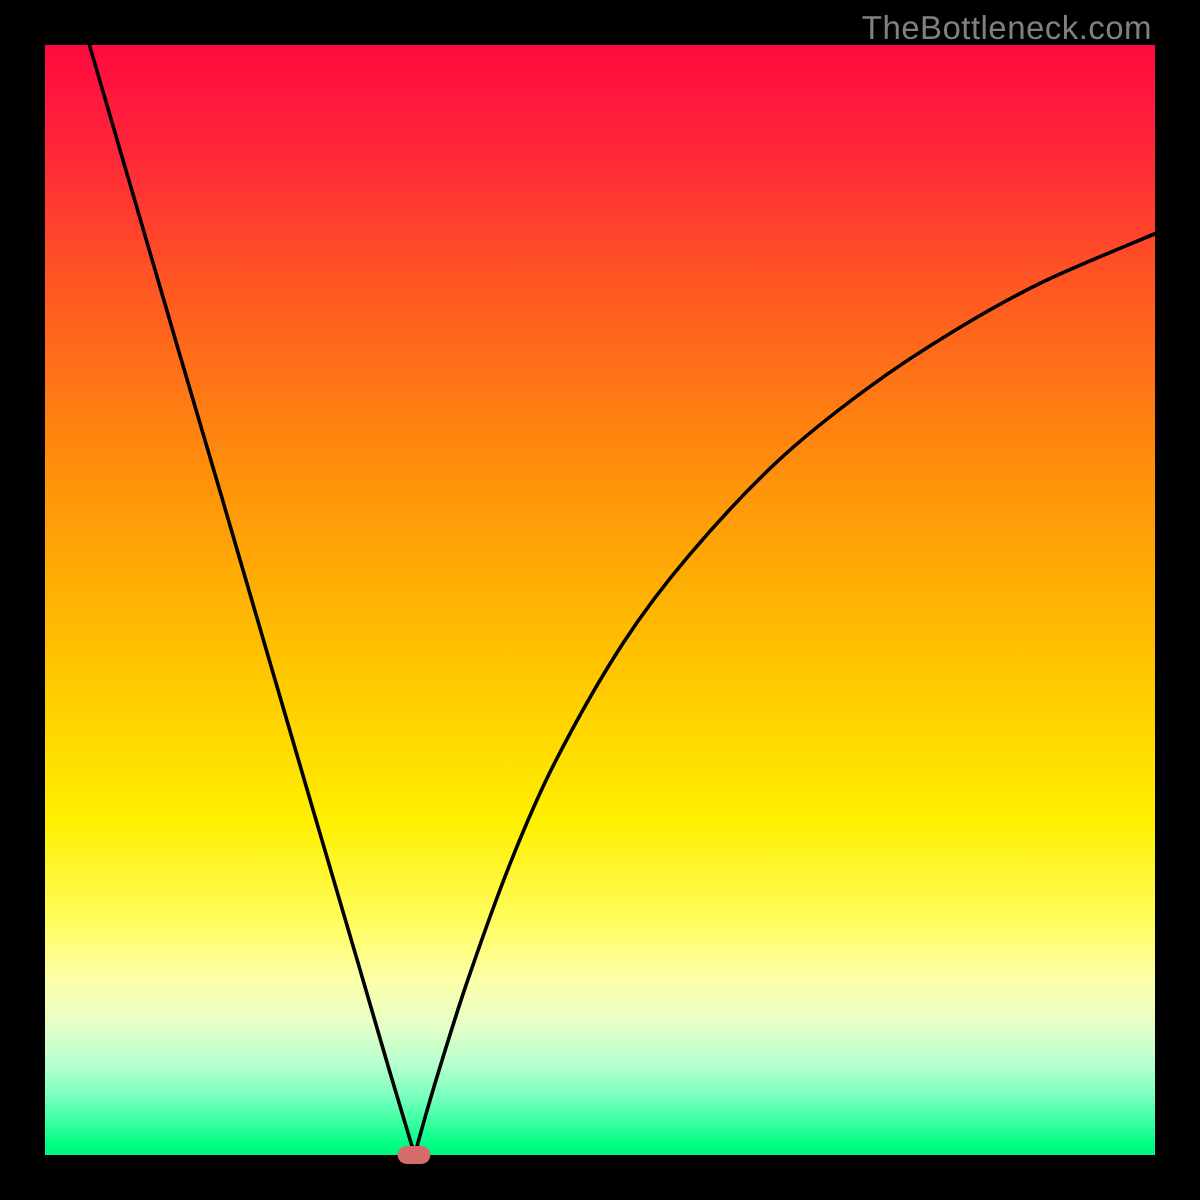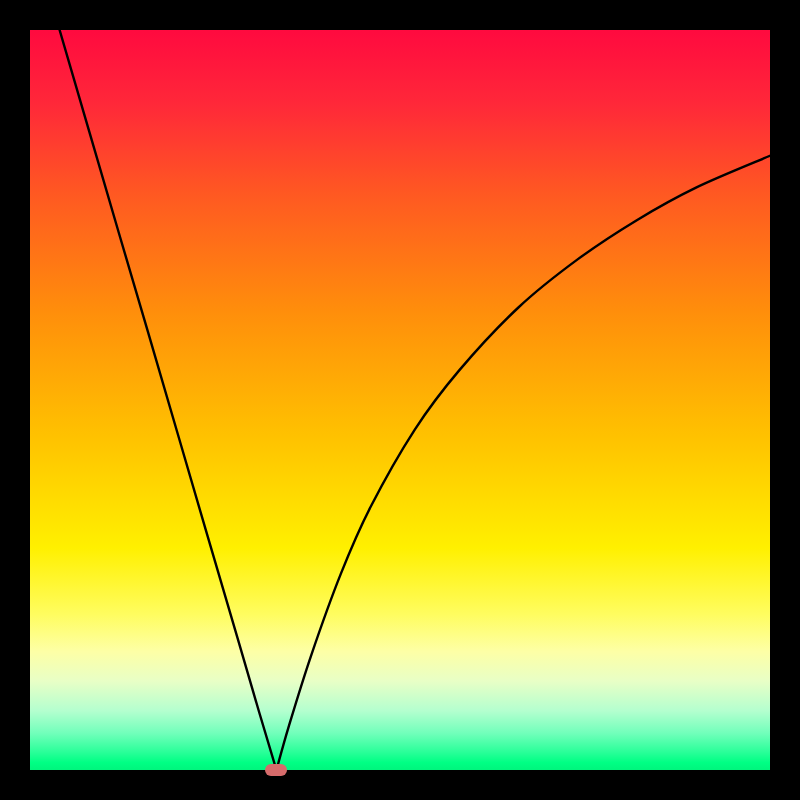--- a/index.html
+++ b/index.html
@@ -62,19 +62,20 @@
     height: 12px;
     background: #d66b6b;
     border-radius: 6px;
     transform: translate(-50%, -50%);
   }
 </style>
 </head>
 <body>
 
 <div class="frame">
+  <div class="watermark">TheBottleneck.com</div>
   <div class="plot">
     <svg class="curve" viewBox="0 0 740 740" preserveAspectRatio="none">
       <path id="curve-path" fill="none" stroke="#000000" stroke-width="2.4" stroke-linecap="round" stroke-linejoin="round" d="M 29.6 0 L 59.2 101.38 L 88.8 202.76 L 118.4 303.40000000000003 L 148 404.78000000000003 L 177.6 506.15999999999997 L 207.20000000000002 606.8 L 229.4 683.02 L 246.41999999999996 740 M 246.41999999999996 740 C 248.51666666666662 732.6 253.20333333333332 714.7166666666667 259 695.6 C 264.7966666666667 676.4833333333333 272.56666666666666 650.5833333333333 281.2 625.3 C 289.8333333333333 600.0166666666667 300.93333333333334 568.5666666666666 310.8 543.9 C 320.6666666666667 519.2333333333333 328.0666666666667 501.35 340.40000000000003 477.3 C 352.73333333333335 453.25 370 422.41666666666663 384.8 399.59999999999997 C 399.6 376.7833333333333 411.93333333333334 360.75 429.2 340.4 C 446.46666666666664 320.04999999999995 468.6666666666667 296 488.40000000000003 277.5 C 508.1333333333334 259 527.8666666666667 243.95333333333338 547.6 229.40000000000003 C 567.3333333333334 214.8466666666667 587.0666666666666 202.1433333333333 606.8 190.17999999999995 C 626.5333333333333 178.2166666666666 643.8 168.35 666 157.62 C 688.2 146.89000000000001 727.6666666666666 131.10333333333338 740 125.80000000000007"></path>
     </svg>
     <div class="marker" id="min-marker" style="left: 246.42px; top: 740px; background: rgb(214, 107, 107);"></div>
   </div>
 </div>
 
 </body></html>

